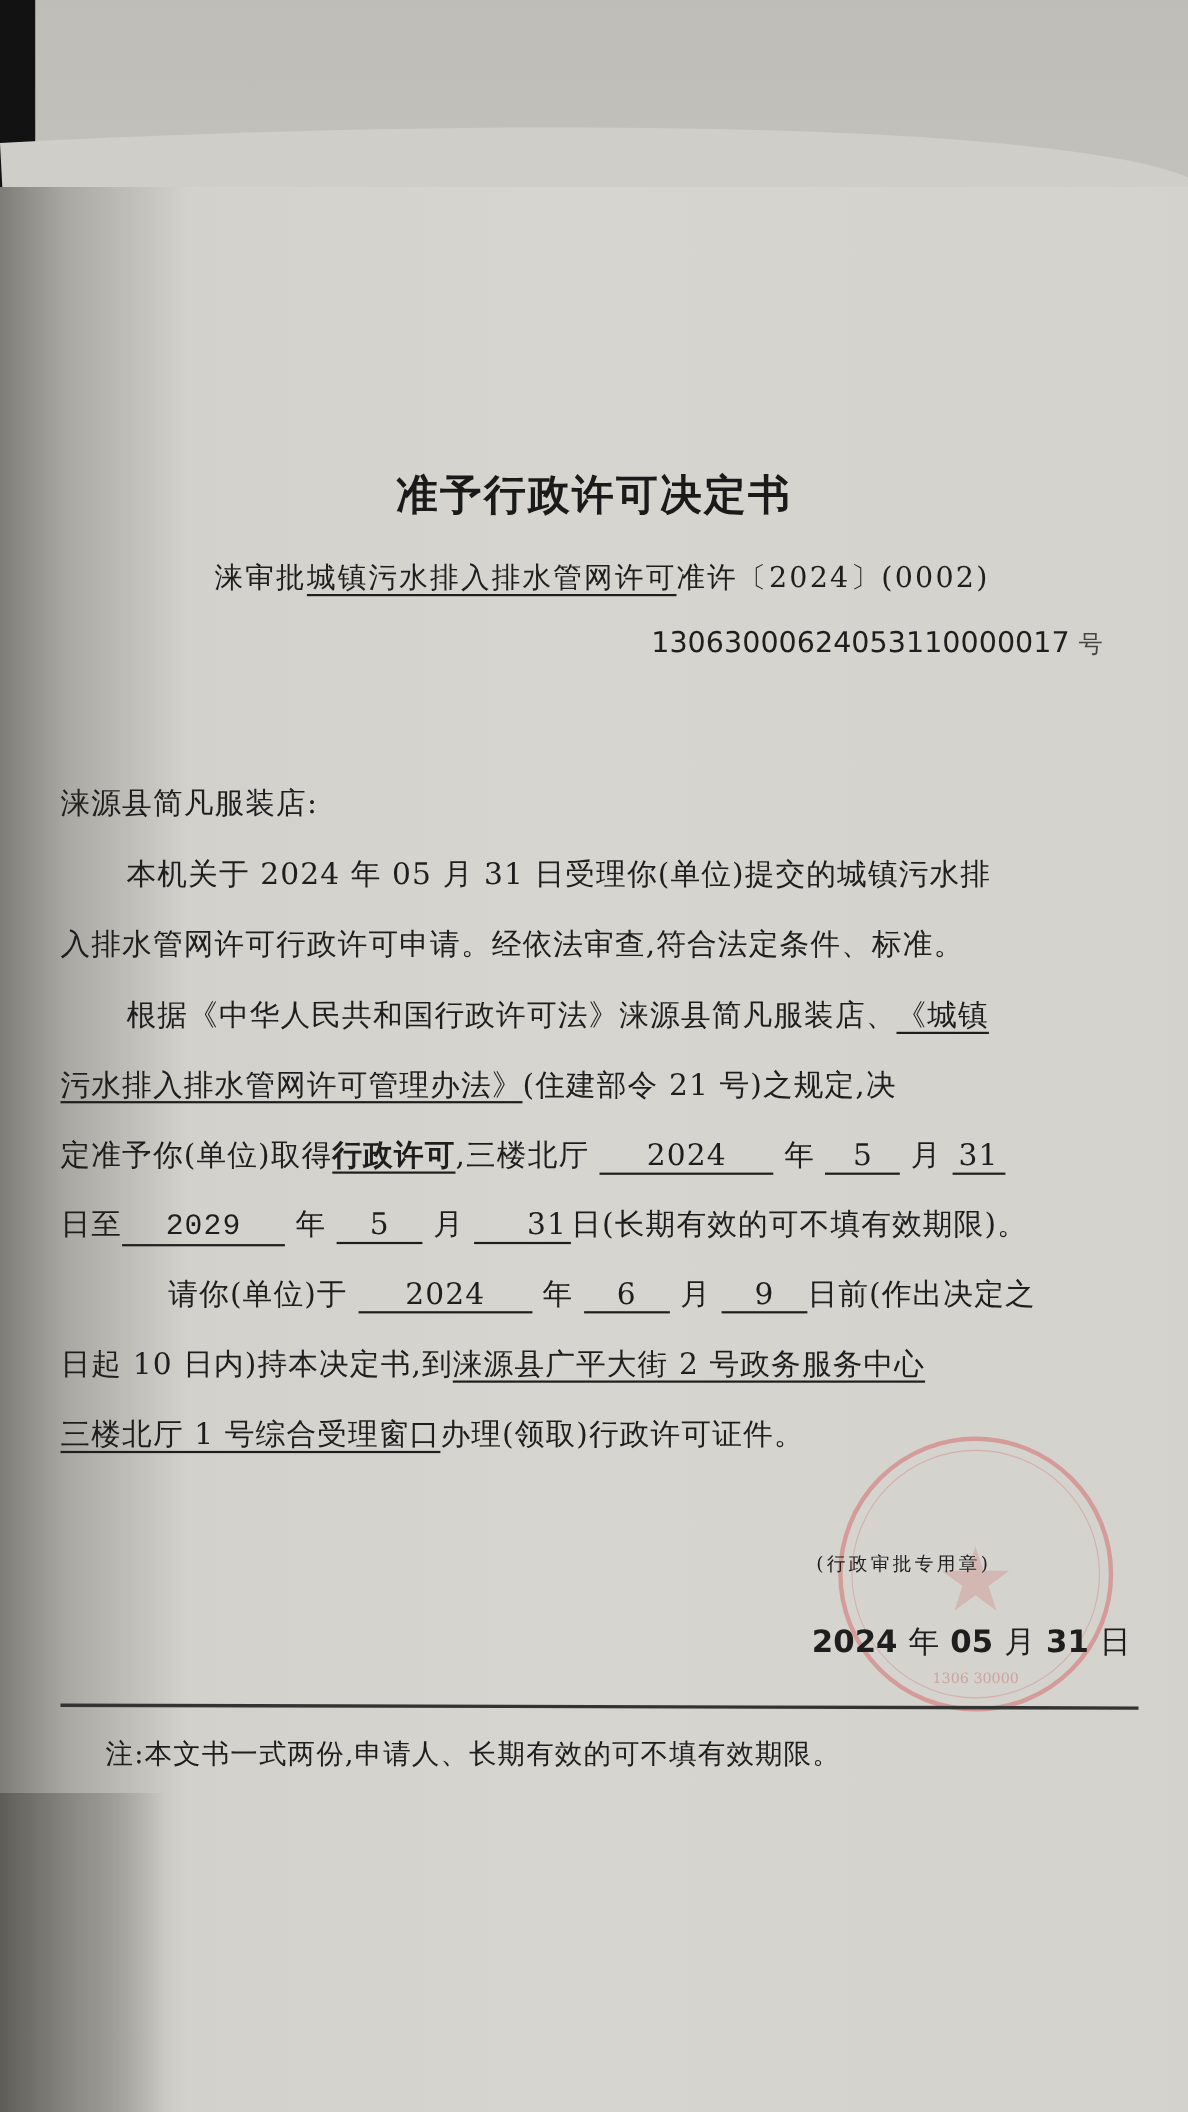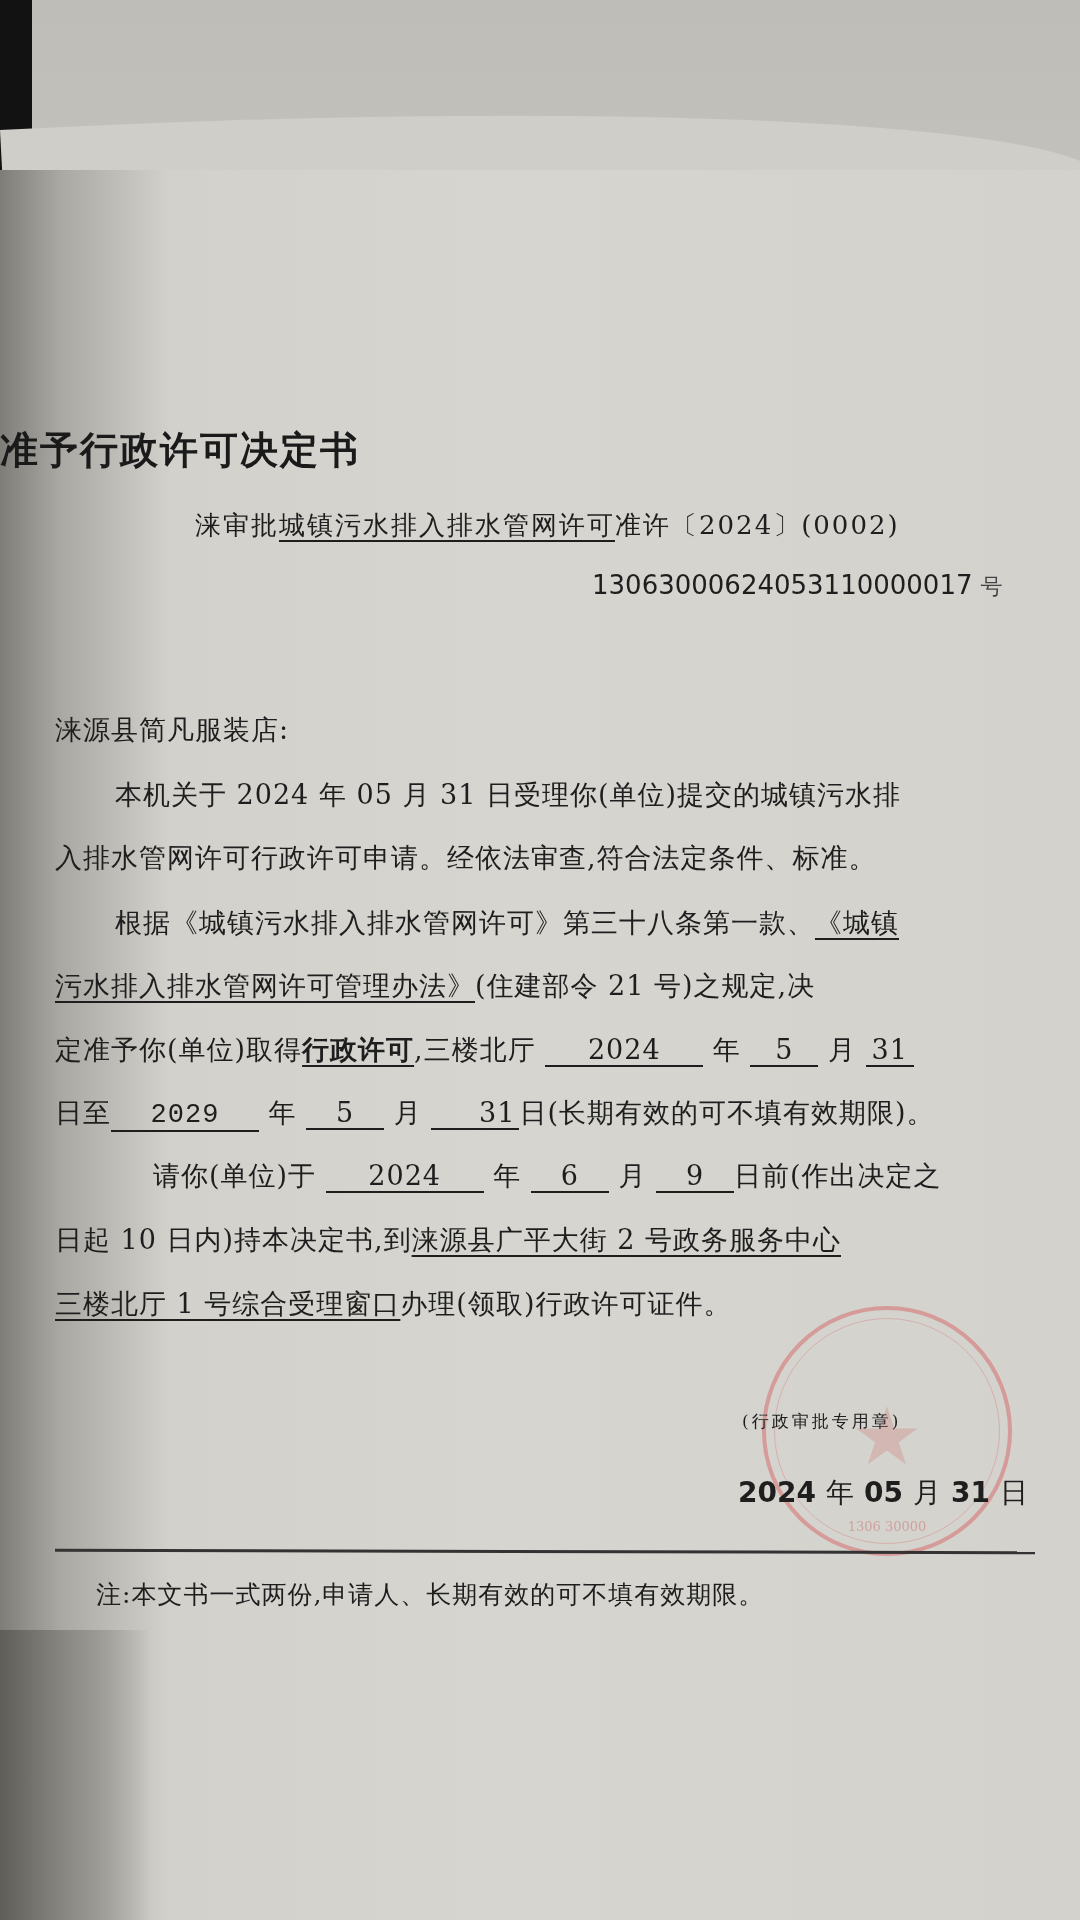--- a/index.html
+++ b/index.html
@@ -60,20 +60,21 @@
       width: 150px;
       height: 290px;
       background: linear-gradient(90deg, #5e5d58 0%, #8f8e88 50%, rgba(200,199,194,0) 100%);
     }
 
     .title {
       position: absolute;
       top: 425px;
       left: 0;
       width: 1080px;
+      text-align: center;
       font-family: Liberation Sans, sans-serif;
       font-size: 38px;
       font-weight: bold;
       letter-spacing: 2px;
       color: #1a1a1a;
     }
     .docno {
       position: absolute;
       top: 508px;
       left: 195px;
@@ -207,21 +208,21 @@
 <div class="serial">
   <span>13063000624053110000017</span><span class="hao">号</span>
 </div>
 
 <div class="line" style="top:712px;">涞源县简凡服装店:</div>
 
 <div class="line indent" style="top:777px;">本机关于 2024 年 05 月 31 日受理你(单位)提交的城镇污水排</div>
 <div class="line" style="top:840px;">入排水管网许可行政许可申请。经依法审查,符合法定条件、标准。</div>
 
 <div class="line indent" style="top:905px;">
-  <span>根据《城镇污水排入排水管网许可》第三十八条第一款、</span><span class="u">《城镇</span>
+  <span>根据《中华人民共和国行政许可法》涞源县简凡服装店、</span><span class="u">《城镇</span>
 </div>
 <div class="line" style="top:968px;">
   <span class="u">污水排入排水管网许可管理办法》</span><span>(住建部令 21 号)之规定,决</span>
 </div>
 <div class="line" style="top:1032px;">
   <span>定准予你(单位)取得</span><span class="u" style="font-weight:bold;">行政许可</span><span>,三楼北厅</span>
   <span class="blank" style="width:150px;">2024</span>
   <span>年</span>
   <span class="blank" style="width:60px;">5</span>
   <span>月</span>

